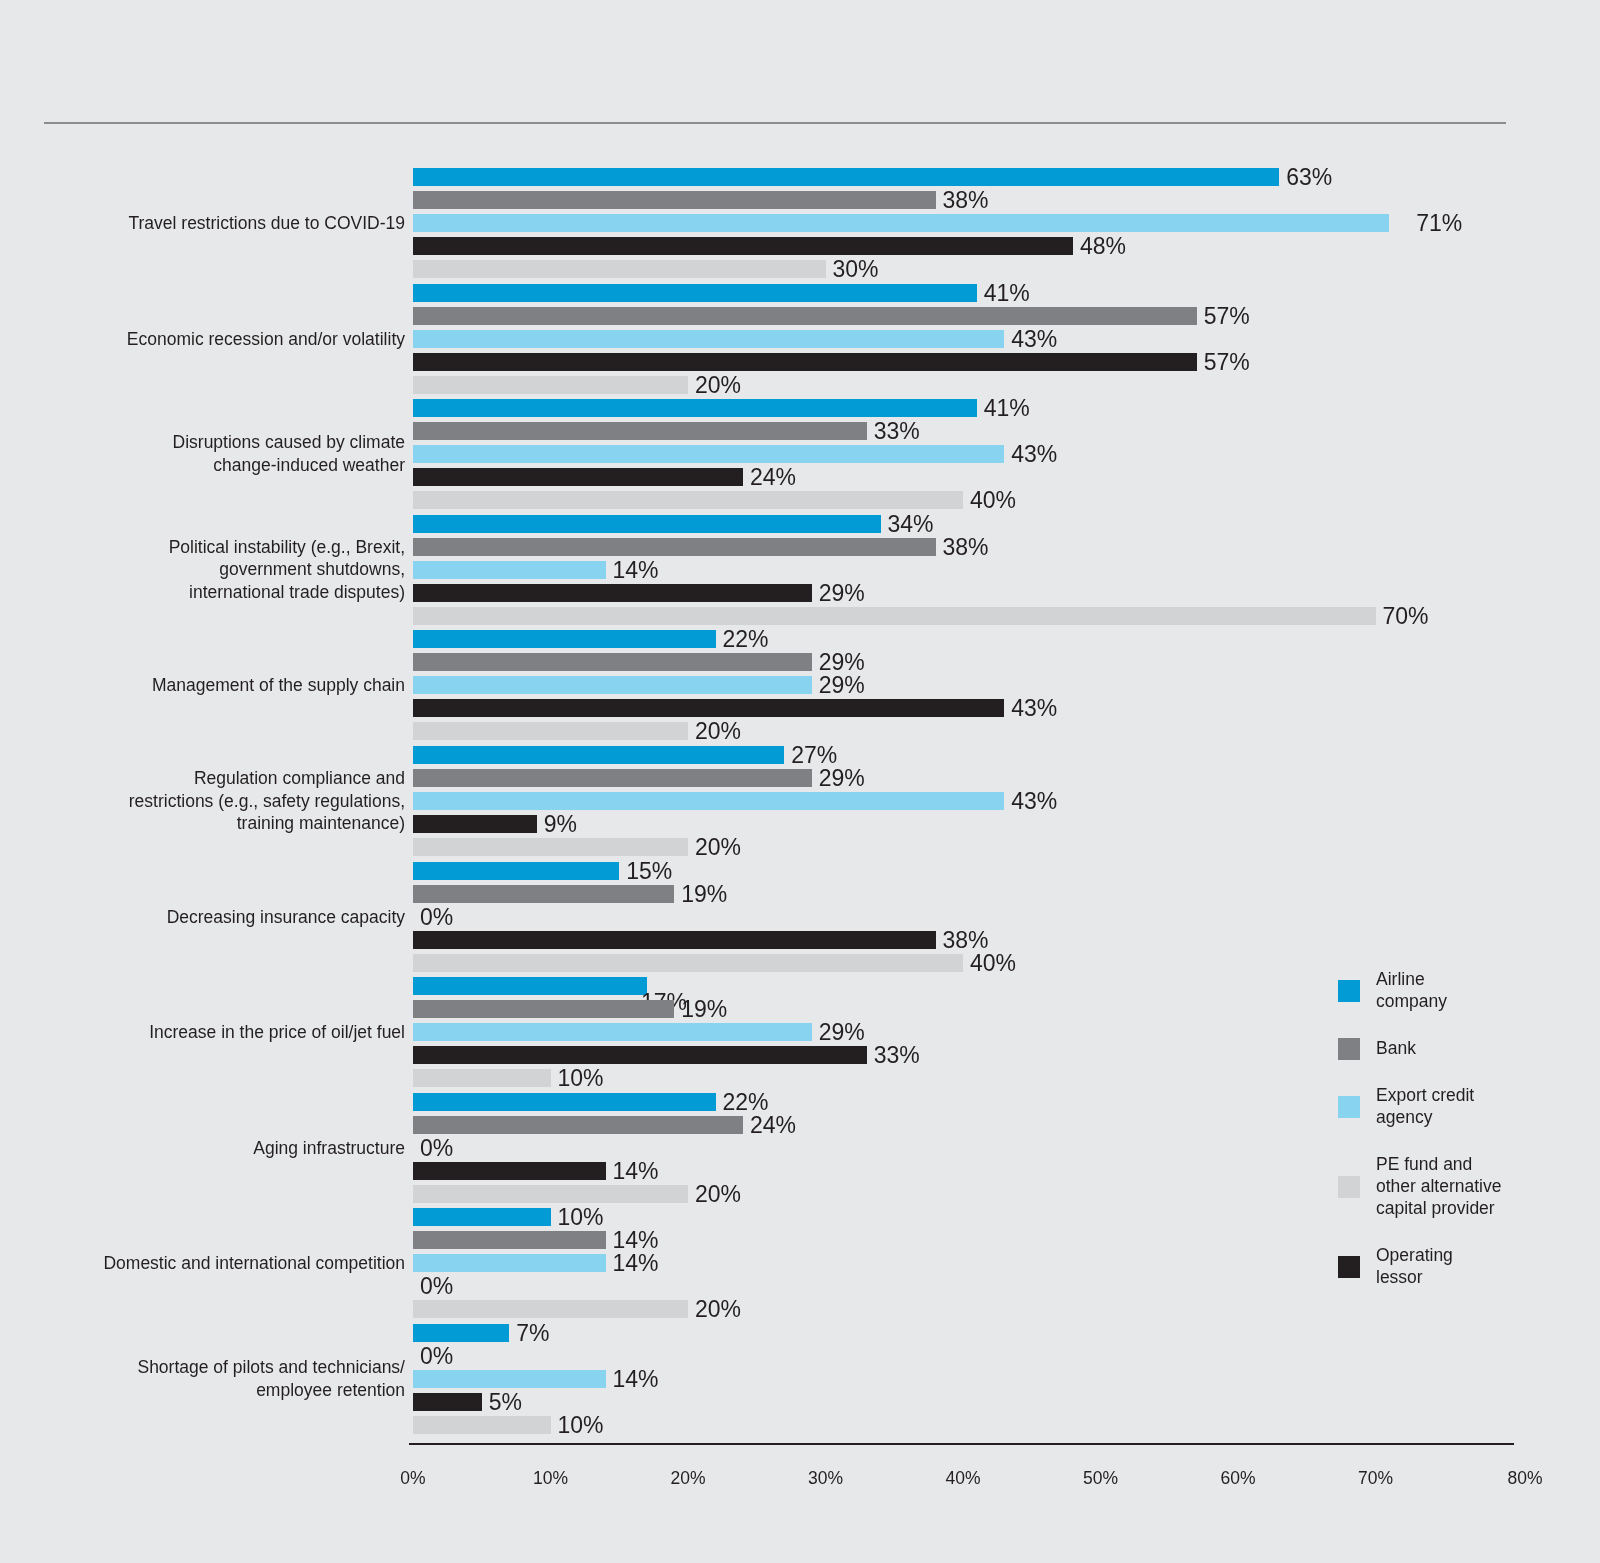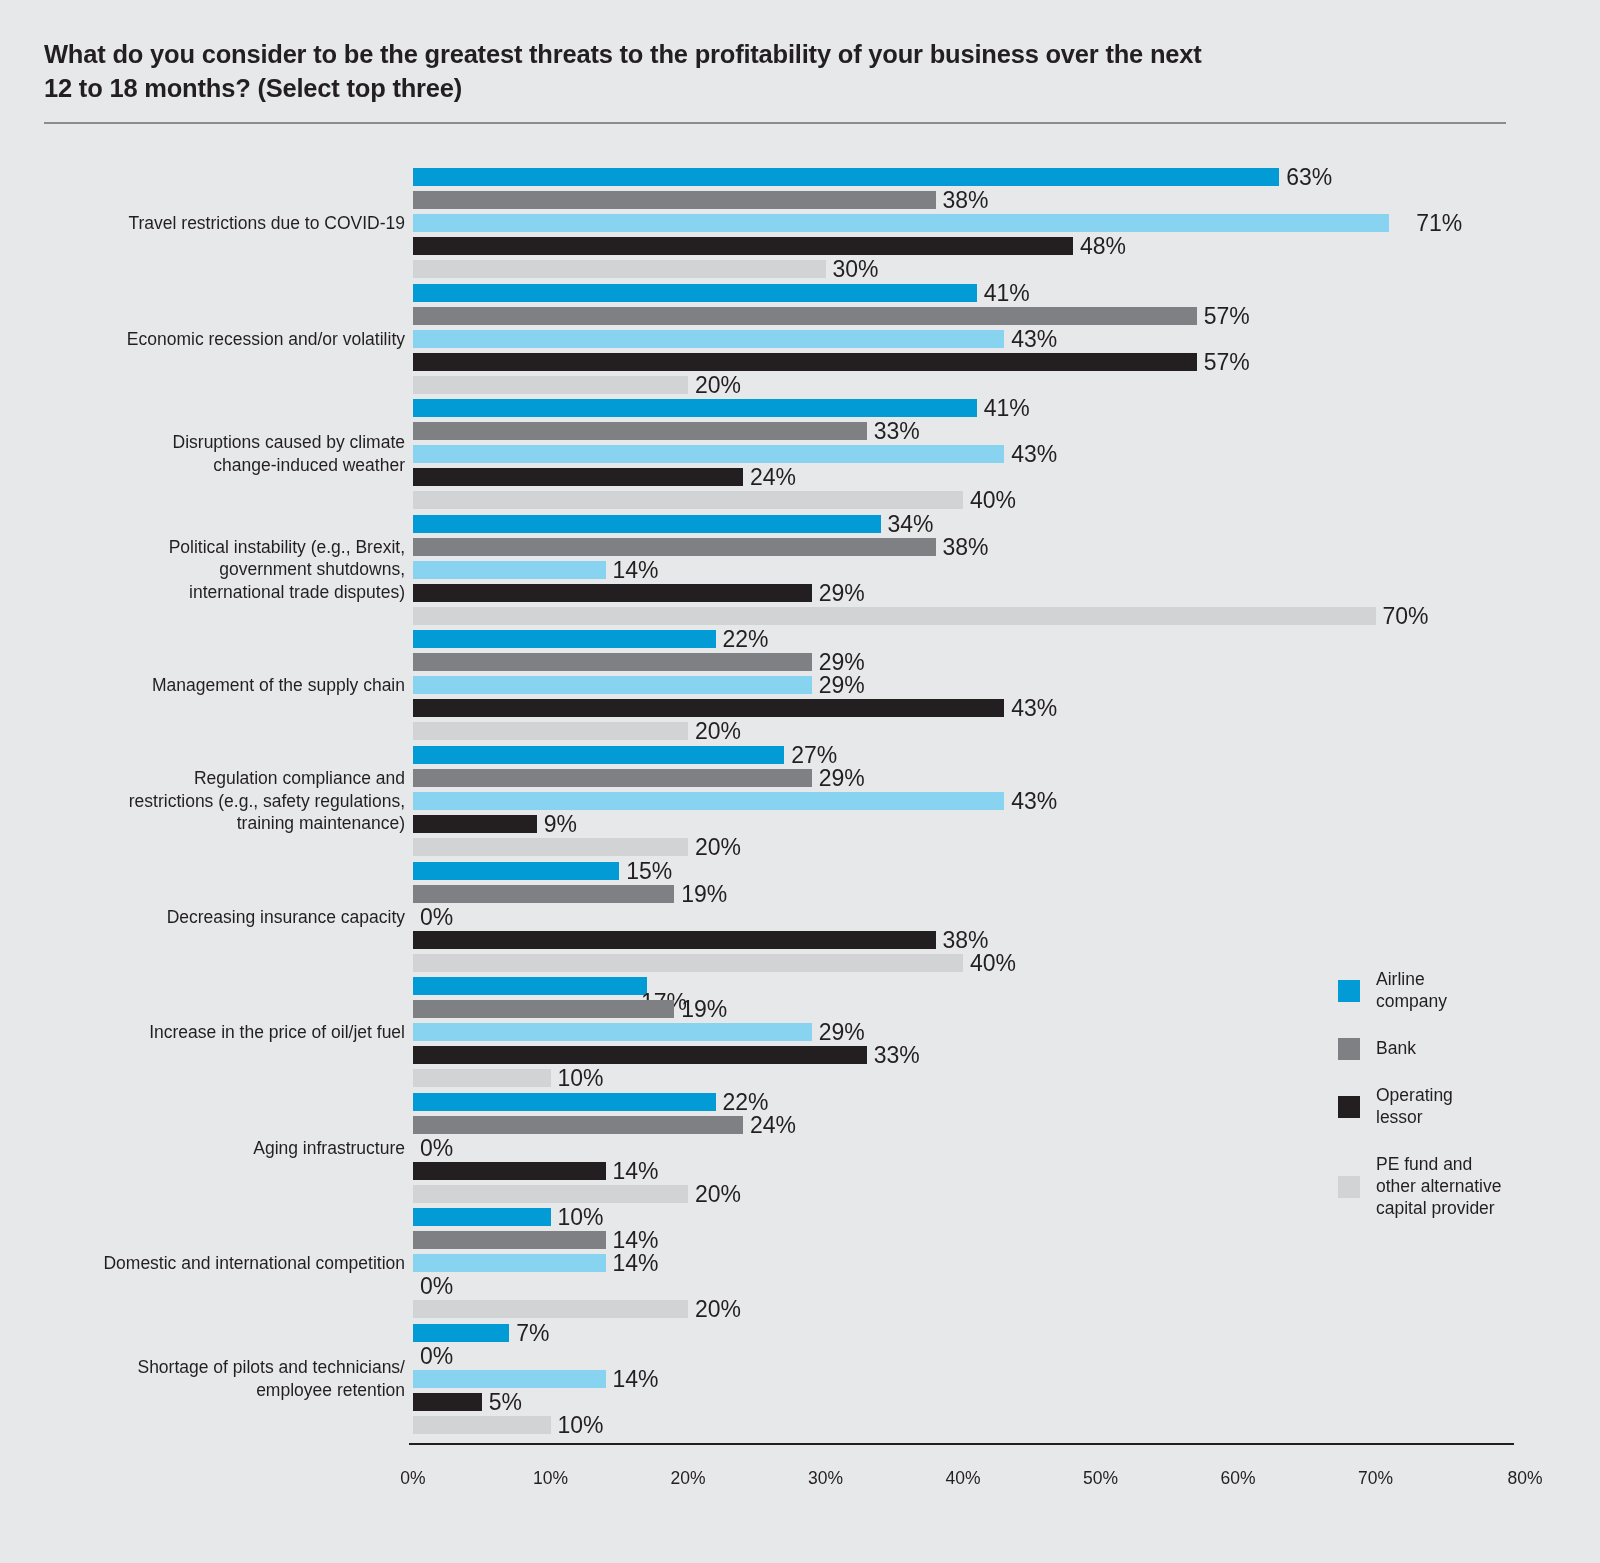--- a/index.html
+++ b/index.html
@@ -135,24 +135,20 @@
     line-height: 1.28;
     color: #231f20;
     white-space: pre-line;
   }
 </style>
 </head>
 <body>
 
 <div id="page">
 
-  <div id="title-block">
-    <div id="chart-title">What do you consider to be the greatest threats to the profitability of your business over the next
-12 to 18 months? (Select top three)</div>
-  </div>
   <div id="title-rule"></div>
 
   <div id="plot">
       <div class="group" style="top: 168px; height: 110px;">
         <div class="cat-label" style="top: 50%; transform: translateY(-50%);">Travel restrictions due to COVID-19</div>
         <div class="bars">
           <div class="bar-row">
             <div class="bar" style="width: 866.25px; background: rgb(3, 155, 213);"></div>
             <div class="bar-value" style="left: 866.25px;">63%</div>
           </div>
@@ -445,25 +441,30 @@
       <div class="legend-item">
         <span class="legend-swatch" style="background: rgb(3, 155, 213);"></span>
         <span class="legend-label">Airline
 company</span>
       </div>
       <div class="legend-item">
         <span class="legend-swatch" style="background: rgb(126, 128, 132);"></span>
         <span class="legend-label">Bank</span>
       </div>
       <div class="legend-item">
-        <span class="legend-swatch" style="background: rgb(35, 31, 32);"></span>
-        <span class="legend-label">Operating
-lessor</span>
+        <span class="legend-swatch" style="background: rgb(135, 211, 240);"></span>
+        <span class="legend-label">Export credit
+agency</span>
       </div>
       <div class="legend-item">
         <span class="legend-swatch" style="background: rgb(210, 211, 213);"></span>
         <span class="legend-label">PE fund and
 other alternative
 capital provider</span>
       </div>
+      <div class="legend-item">
+        <span class="legend-swatch" style="background: rgb(35, 31, 32);"></span>
+        <span class="legend-label">Operating
+lessor</span>
+      </div>
     </div>
 
 </div>
 
 </body></html>

